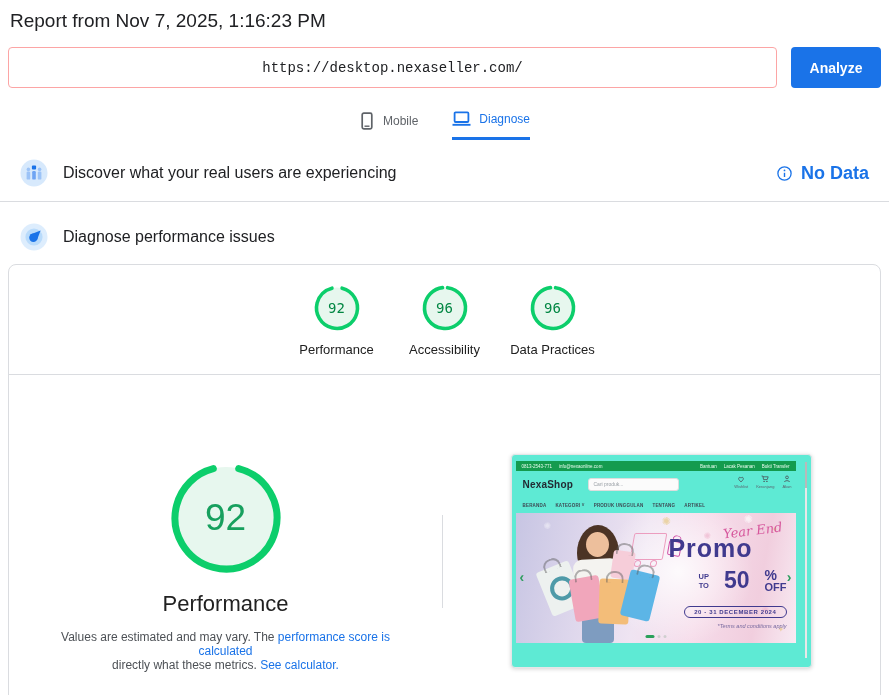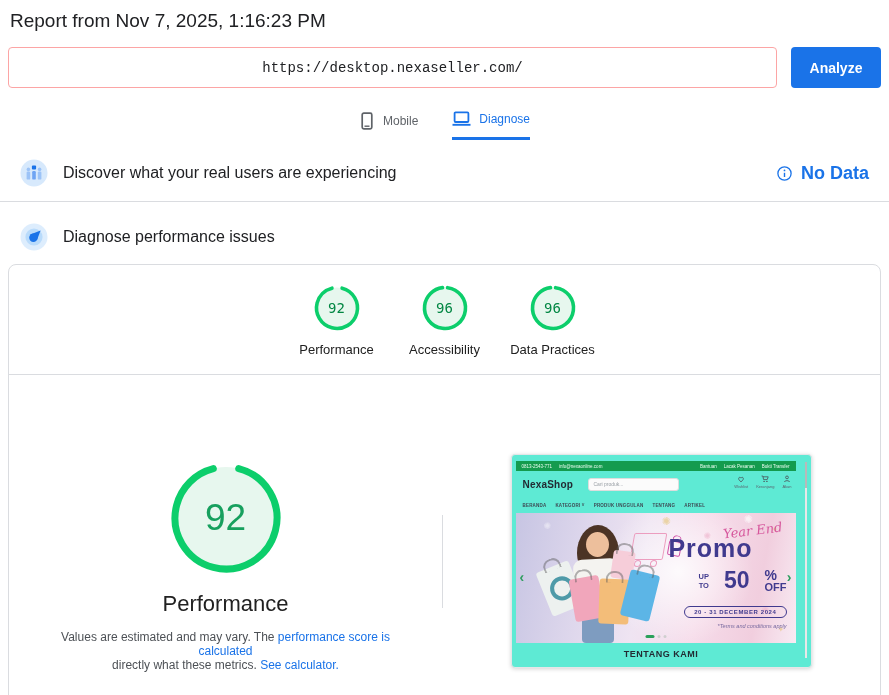--- a/index.html
+++ b/index.html
@@ -349,19 +349,18 @@
 
           <span class="car-arrow car-left">‹</span>
           <span class="car-arrow car-right">›</span>
           <div class="dots">
             <span class="dot active"></span>
             <span class="dot"></span>
             <span class="dot"></span>
           </div>
         </div>
 
-        <div class="mini-section-title">TENTANG KAMI</div>
         <div class="mini-scrollbar"></div>
         <div class="mini-scroll-thumb"></div>
       </div>
     </div>
   </div>
 </div>
 
 </body></html>

